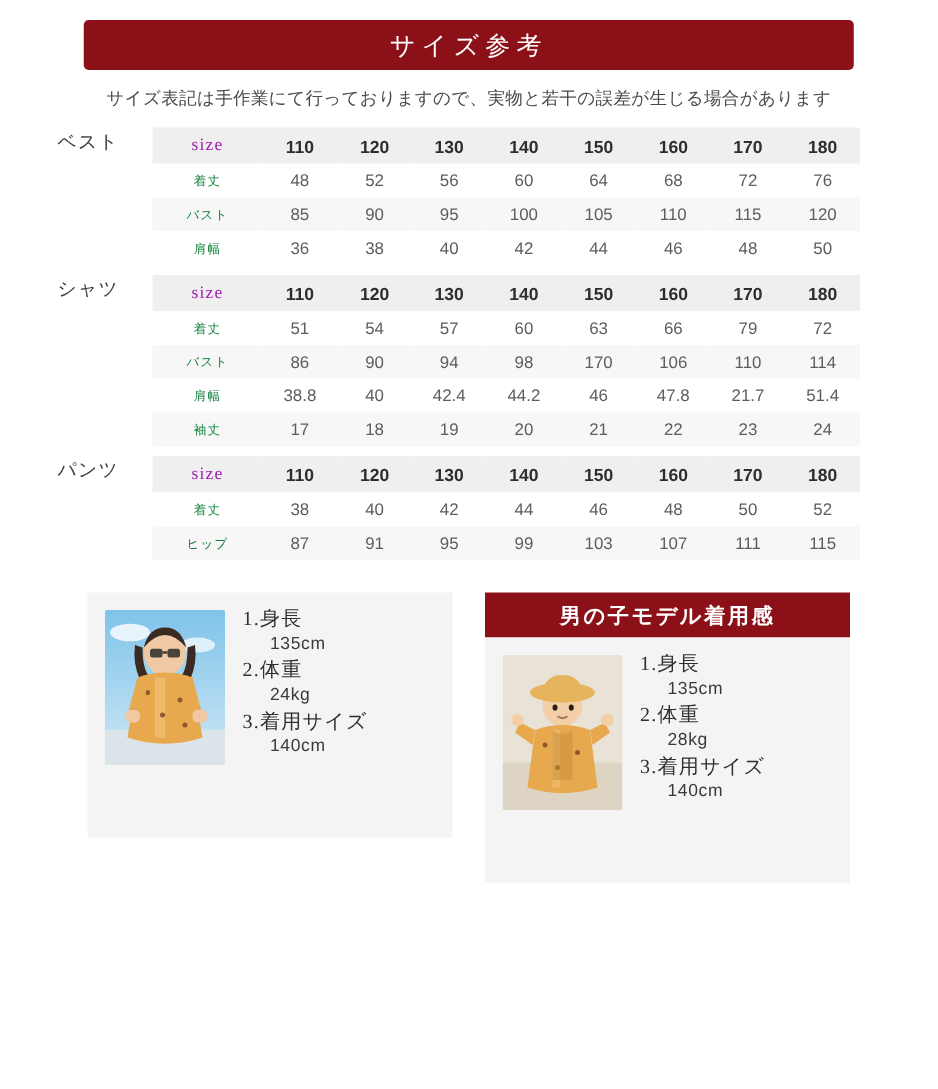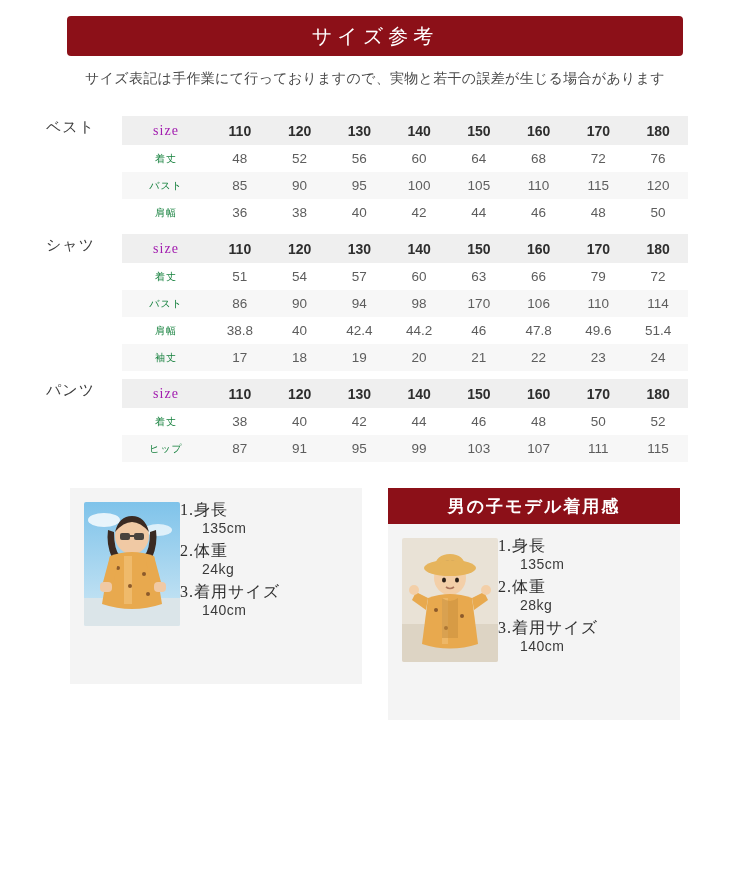--- a/index.html
+++ b/index.html
@@ -43,21 +43,21 @@
     justify-content: center;
   }
   .note {
     text-align: center;
     font-size: 14px;
     color: #4a4a4a;
     margin-top: 14px;
     letter-spacing: 0.3px;
   }
   .tables {
-    margin-top: 28px;
+    margin-top: 14px;
     padding: 0 46px 0 46px;
   }
   .tbl-block {
     position: relative;
     margin-bottom: 8px;
   }
   .tbl-label {
     position: absolute;
     left: 0;
     top: 2px;
@@ -139,20 +139,21 @@
   .photo {
     width: 96px;
     height: 124px;
     flex: 0 0 96px;
     border-radius: 2px;
     overflow: hidden;
     position: relative;
   }
   .photo svg { display: block; }
   .specs {
+    margin-left: 14px;
     font-family: "Liberation Serif", serif;
     font-size: 16px;
     color: #2f2f2f;
     line-height: 1.0;
   }
   .spec-line {
     margin-bottom: 2px;
     letter-spacing: 1px;
   }
   .spec-val {
@@ -271,21 +272,21 @@
             <td>114</td>
           </tr>
           <tr>
             <td class="rowlab col-first">肩幅</td>
             <td>38.8</td>
             <td>40</td>
             <td>42.4</td>
             <td>44.2</td>
             <td>46</td>
             <td>47.8</td>
-            <td>49.6</td>
+            <td>21.7</td>
             <td>51.4</td>
           </tr>
           <tr>
             <td class="rowlab col-first">袖丈</td>
             <td>17</td>
             <td>18</td>
             <td>19</td>
             <td>20</td>
             <td>21</td>
             <td>22</td>

